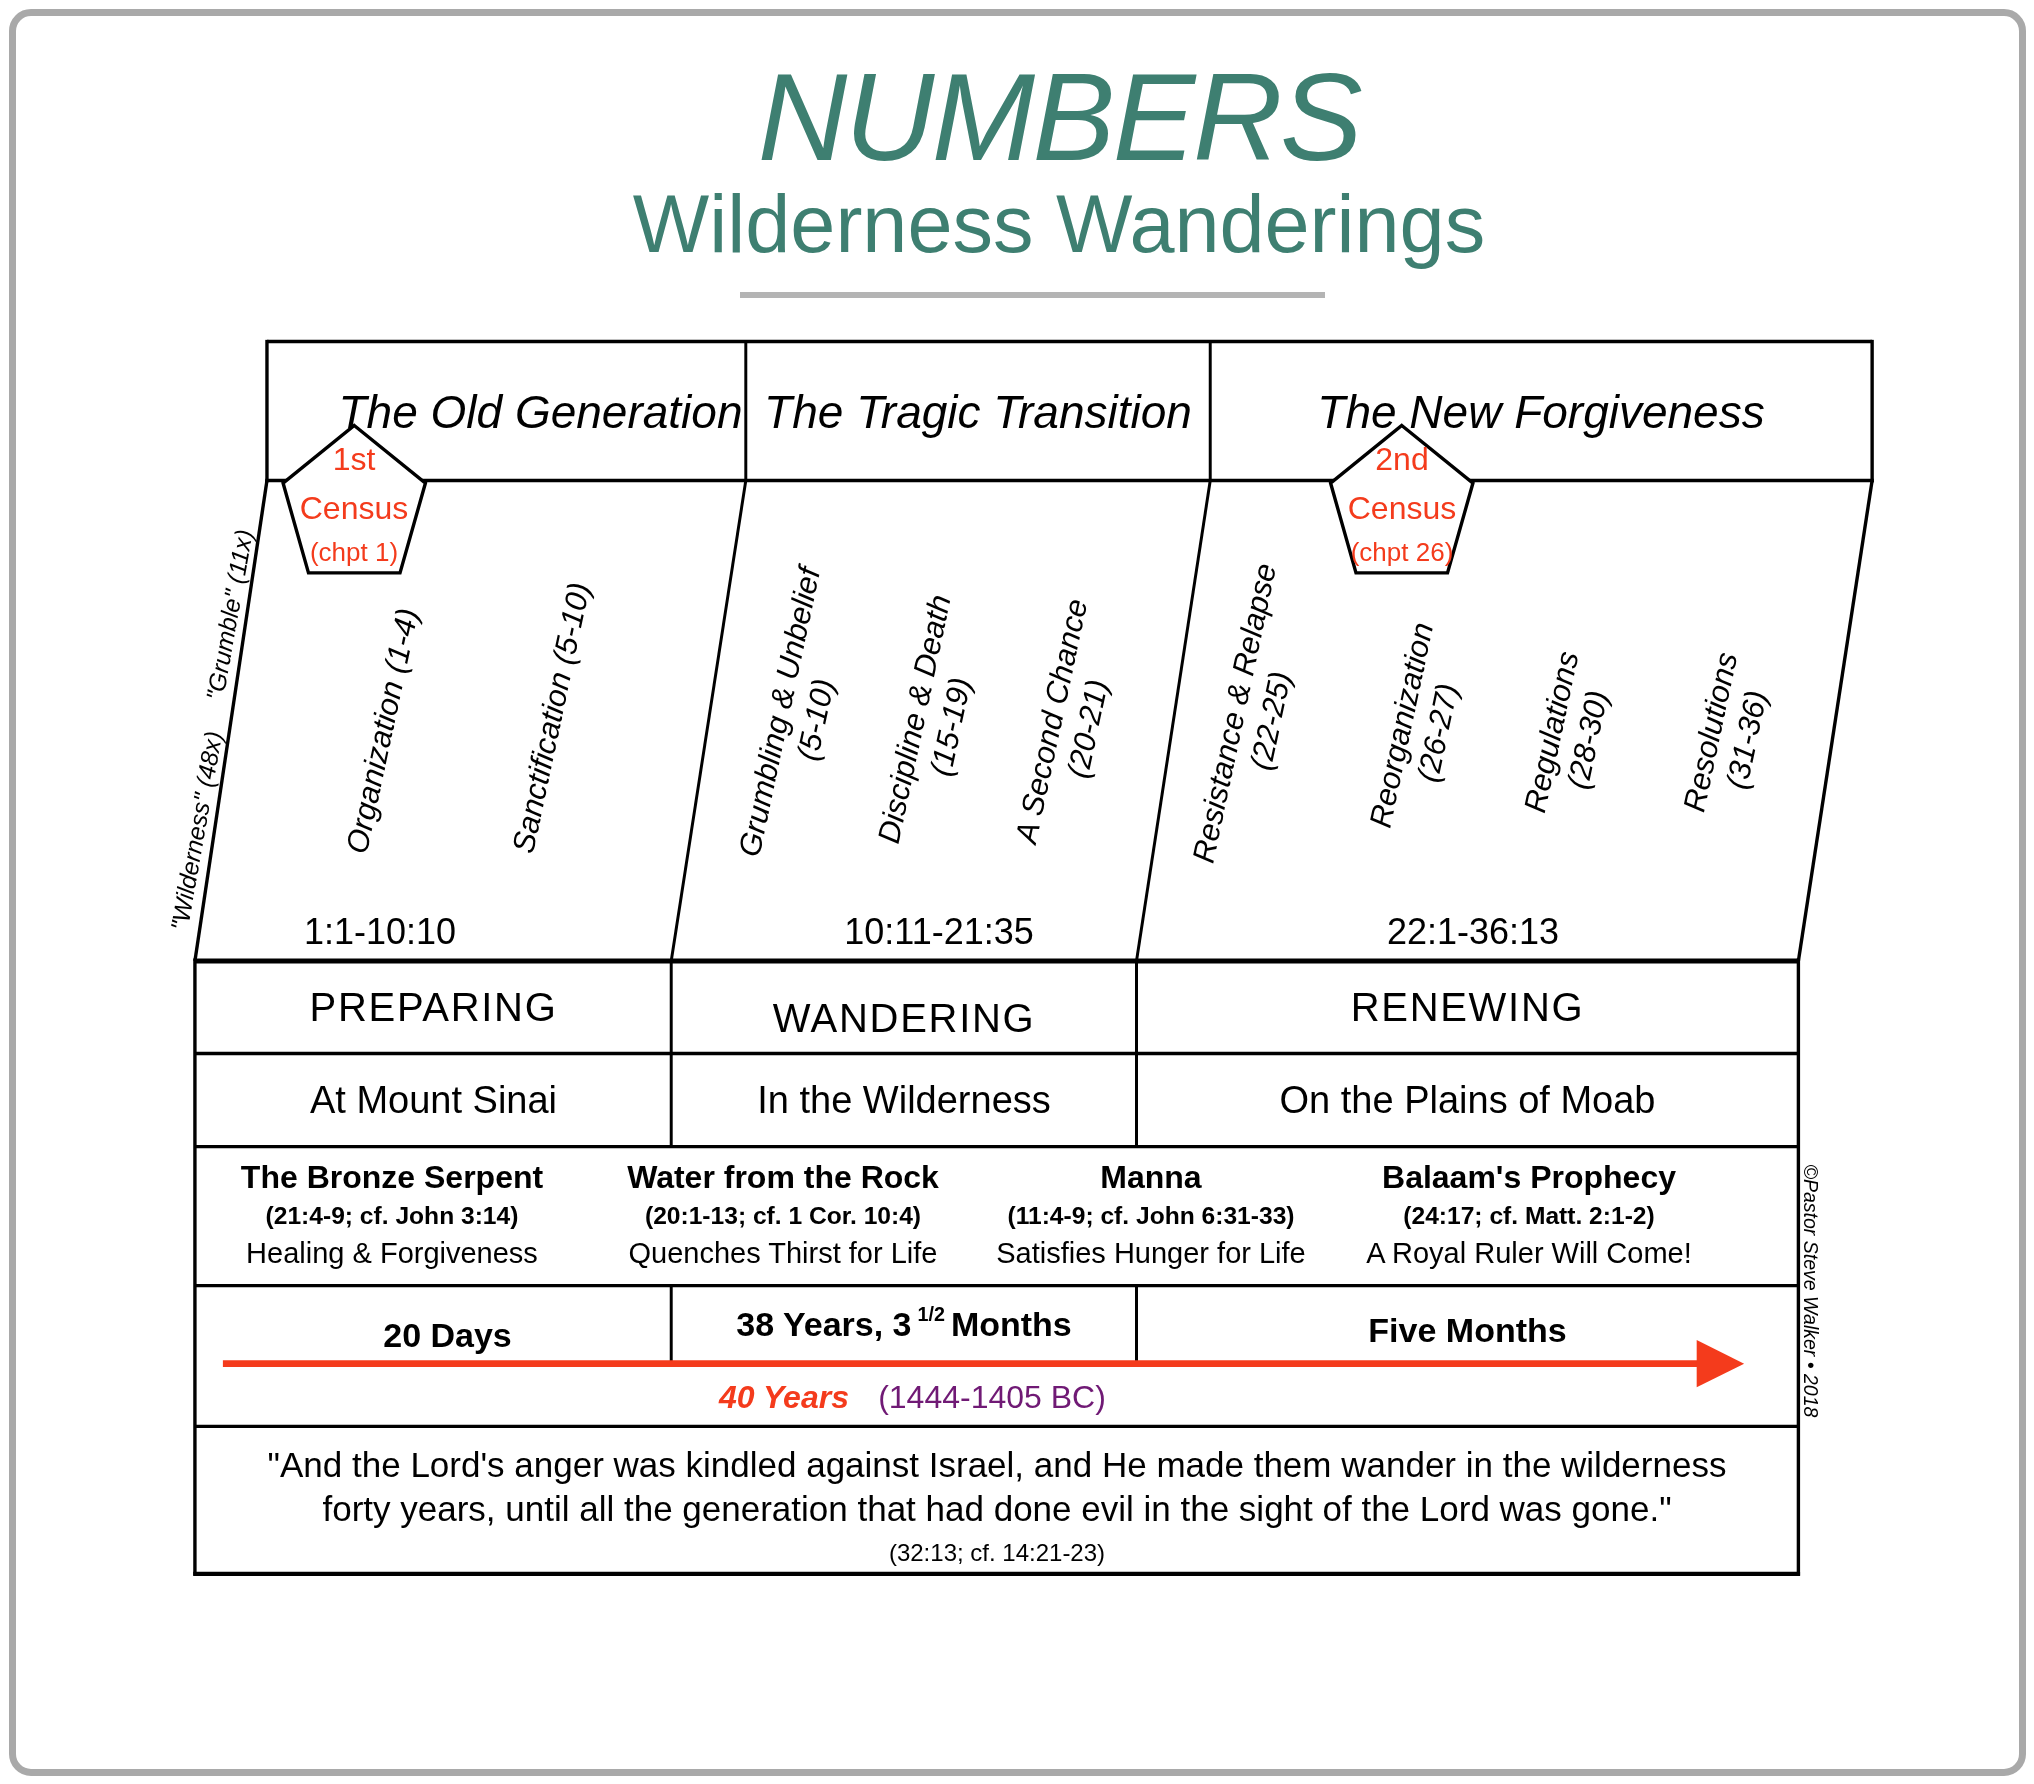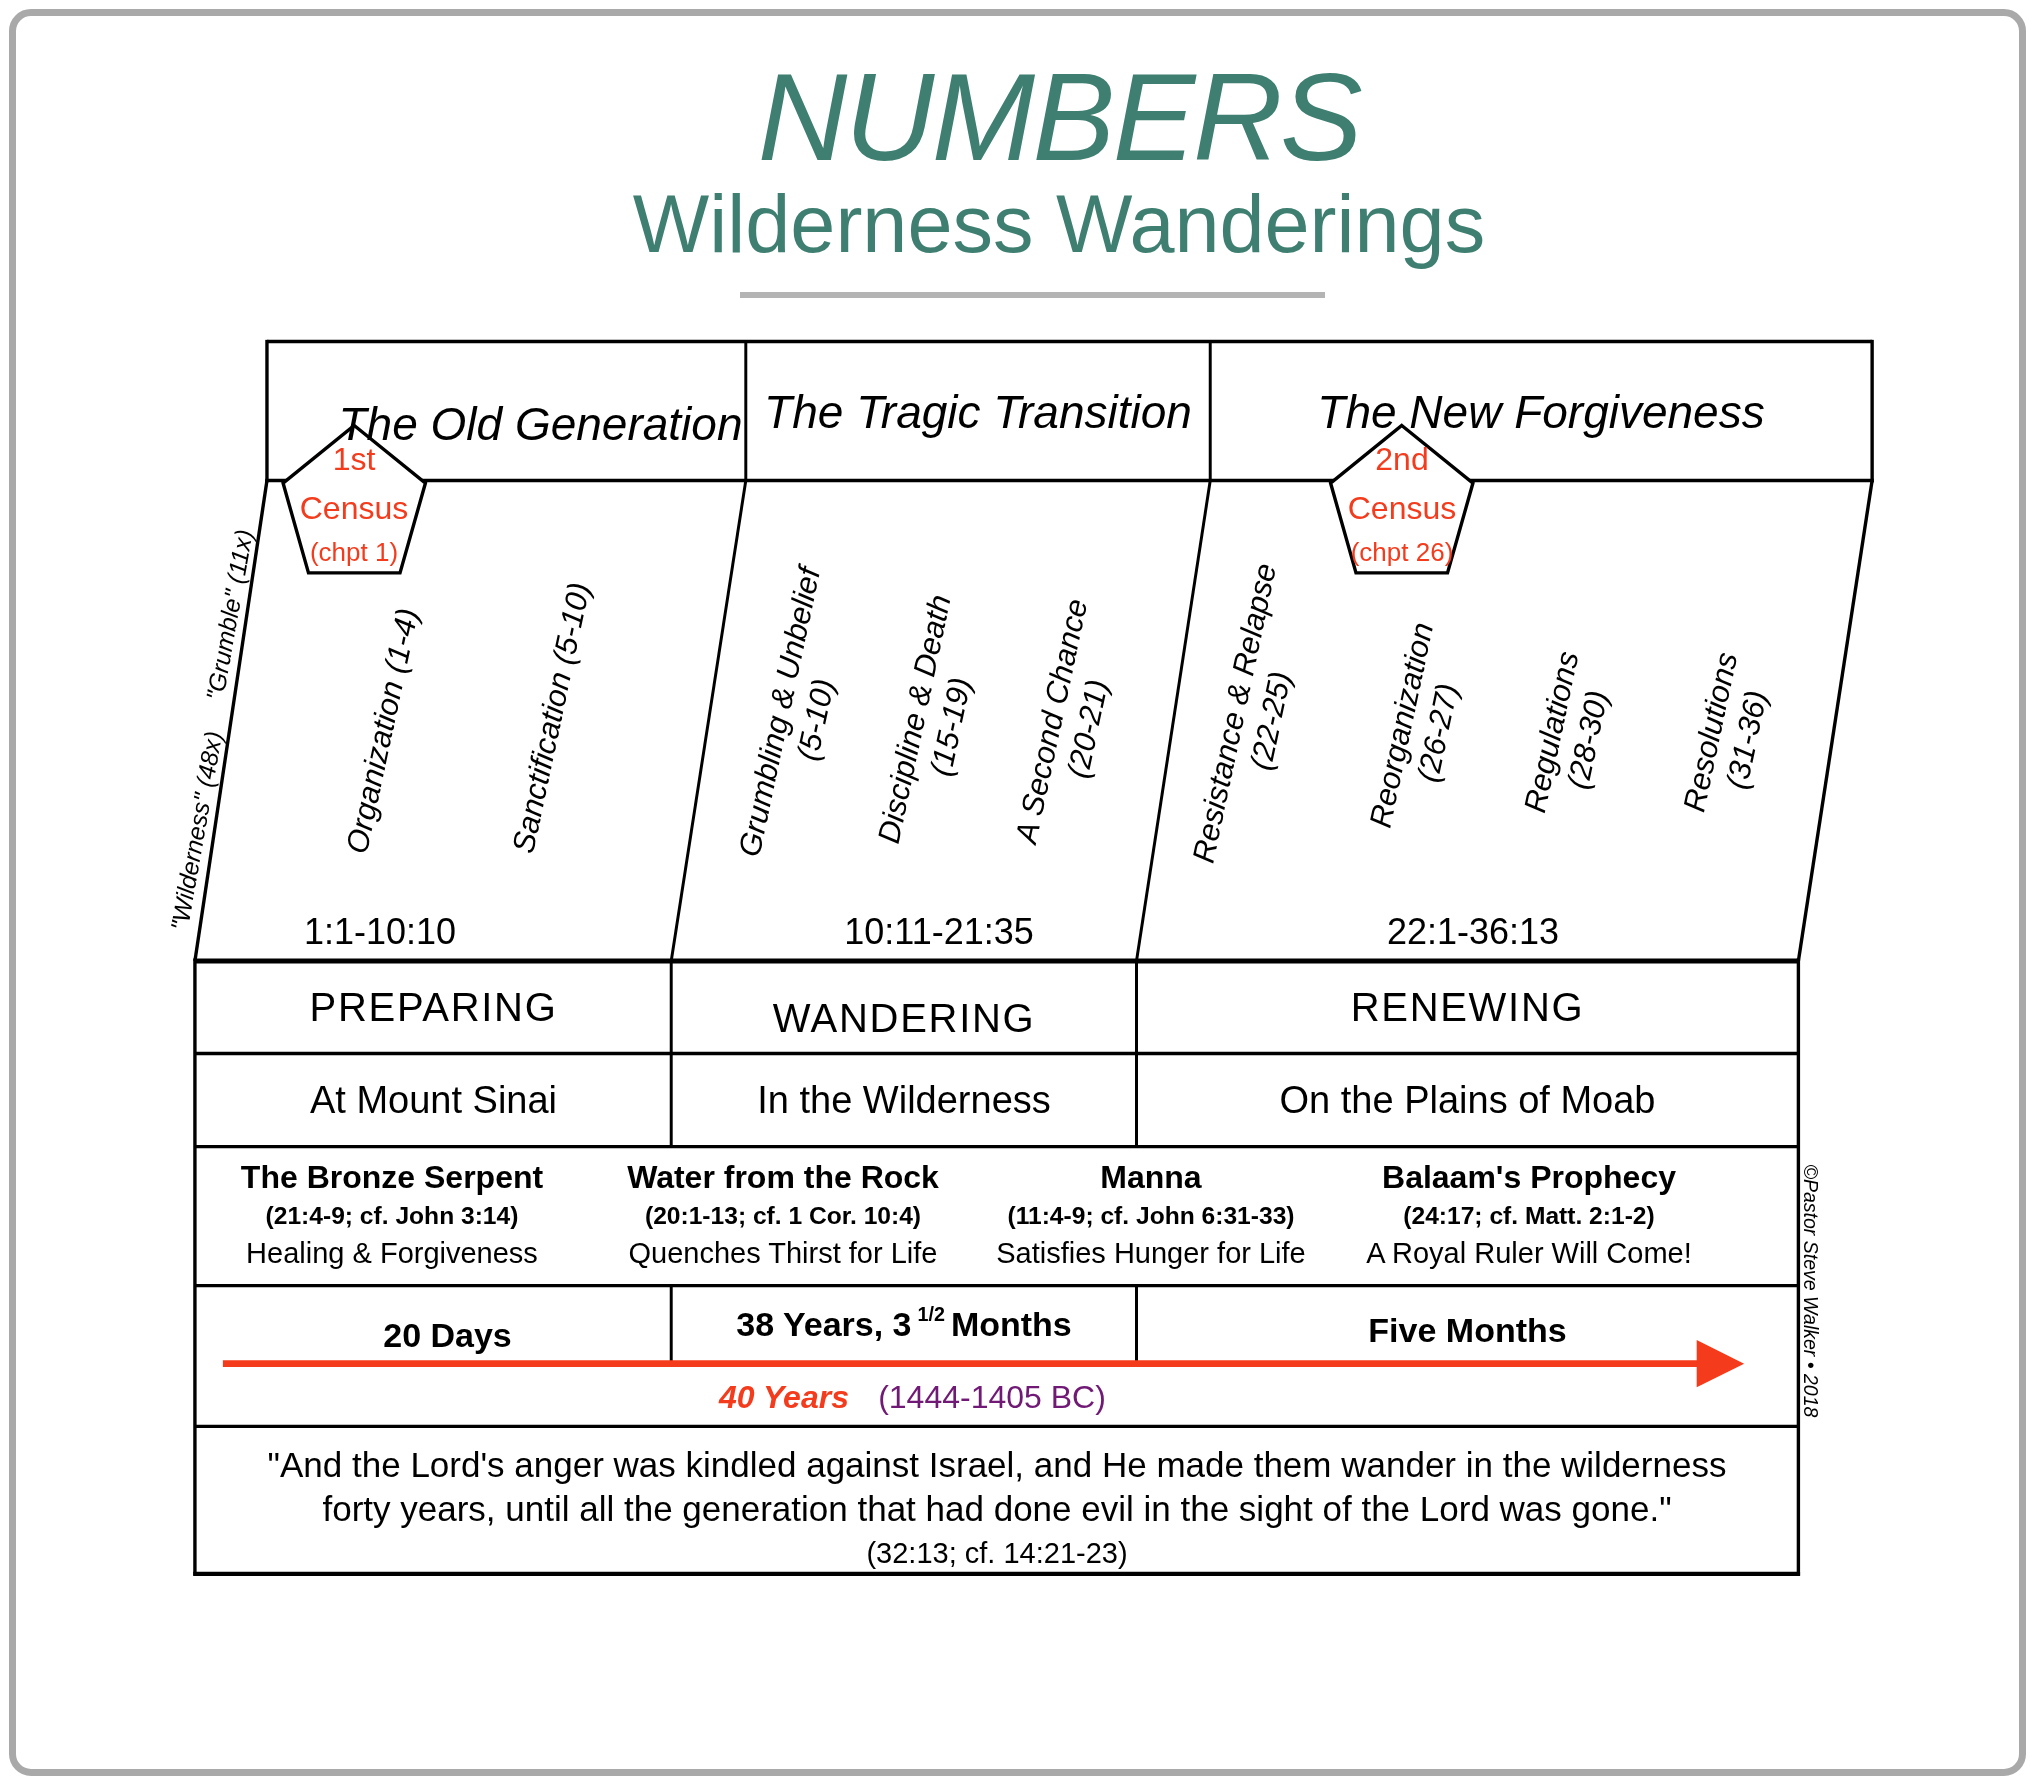--- a/index.html
+++ b/index.html
@@ -28,21 +28,21 @@
   .loc{font-size:38px;}
   .hl{position:absolute;transform:translateX(-50%);text-align:center;white-space:nowrap;}
   .hl .hl-title{font-size:32px;font-weight:700;line-height:39px;}
   .hl .hl-ref{font-size:24.6px;font-weight:600;line-height:38px;}
   .hl .hl-meaning{font-size:29px;line-height:37px;}
   .dur{font-size:34px;font-weight:700;}
   .frac{font-size:0.58em;position:relative;top:-0.5em;margin:0 6px;}
   .orange-it{color:#f43b1c;font-size:32px;font-weight:700;font-style:italic;}
   .orange{color:#701a75;font-size:32px;font-weight:500;}
   .quote{font-size:35px;}
-  .quote-ref{font-size:29px;}
+  .quote-ref{font-size:24px;}
   .credit{transform:translate(-50%,-50%) rotate(90deg);font-size:19.5px;font-style:italic;white-space:nowrap;}
 </style>
 </head>
 <body>
 
 <div id="stage">
 
   <div class="frame"></div>
 
   <div class="t title" style="left:1059px;top:117px;">NUMBERS</div>
@@ -73,21 +73,21 @@
       <line x1="1341" y1="1134" x2="1341" y2="1353" stroke-width="3.5"></line>
       <line x1="792" y1="1517" x2="792" y2="1606" stroke-width="3.5"></line>
       <line x1="1341" y1="1517" x2="1341" y2="1606" stroke-width="3.5"></line>
     </g>
     <polygon points="418,502 502,570 472,676 364,676 334,570" fill="#ffffff" stroke="#000" stroke-width="4"></polygon>
     <polygon points="1654,502 1738,570 1708,676 1600,676 1570,570" fill="#ffffff" stroke="#000" stroke-width="4"></polygon>
     <line x1="263" y1="1609" x2="2004" y2="1609" stroke="#f43b1c" stroke-width="8"></line>
     <polygon points="2002,1581 2058,1609 2002,1637" fill="#f43b1c"></polygon>
   </svg>
 
-  <div class="cell gen-header" style="left:267px;top:354px;width:547px;height:139px;">The Old Generation</div>
+  <div class="cell gen-header" style="left:267px;top:342px;width:547px;height:139px;">The Old Generation</div>
   <div class="cell gen-header" style="left:746px;top:342px;width:464px;height:139px;">The Tragic Transition</div>
   <div class="cell gen-header" style="left:1210px;top:342px;width:662px;height:139px;">The New Forgiveness</div>
 
   <div class="t census-line census-big" style="left:354px;top:459px;">1st</div>
   <div class="t census-line census-big" style="left:354px;top:508px;">Census</div>
   <div class="t census-line census-small" style="left:354px;top:552px;">(chpt 1)</div>
   <div class="t census-line census-big" style="left:1402px;top:459px;">2nd</div>
   <div class="t census-line census-big" style="left:1402px;top:508px;">Census</div>
   <div class="t census-line census-small" style="left:1402px;top:552px;">(chpt 26)</div>
 

